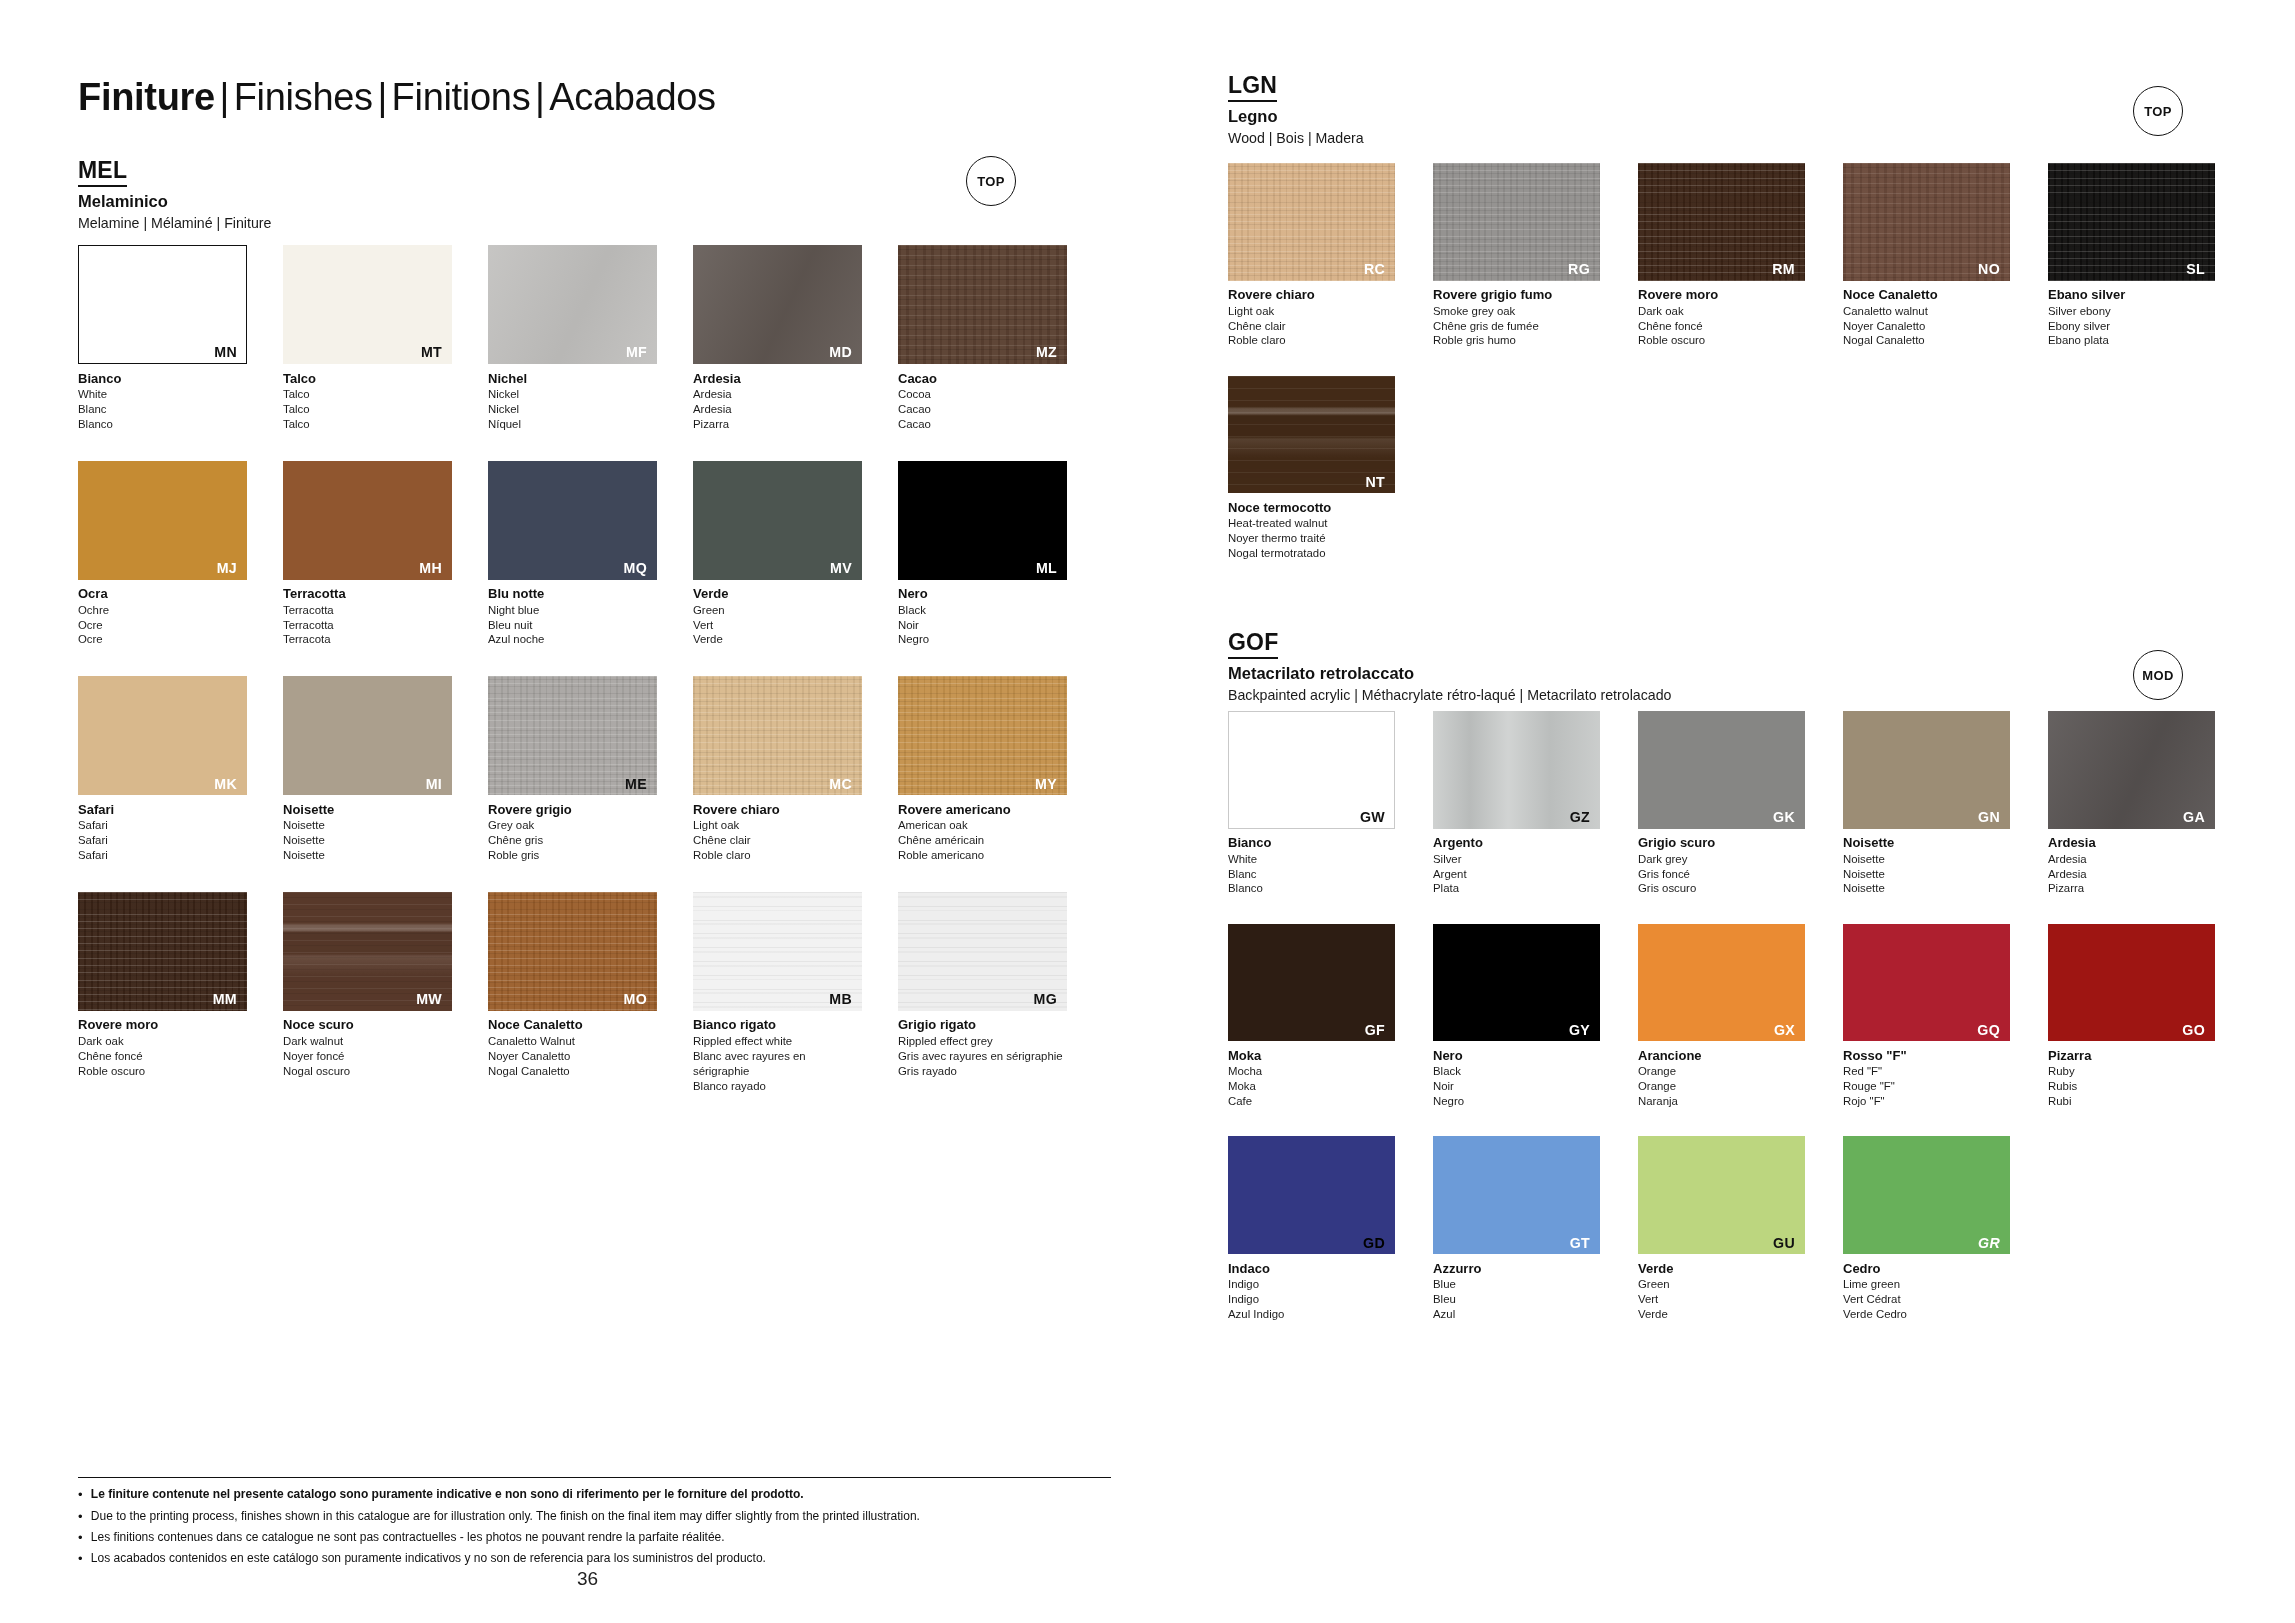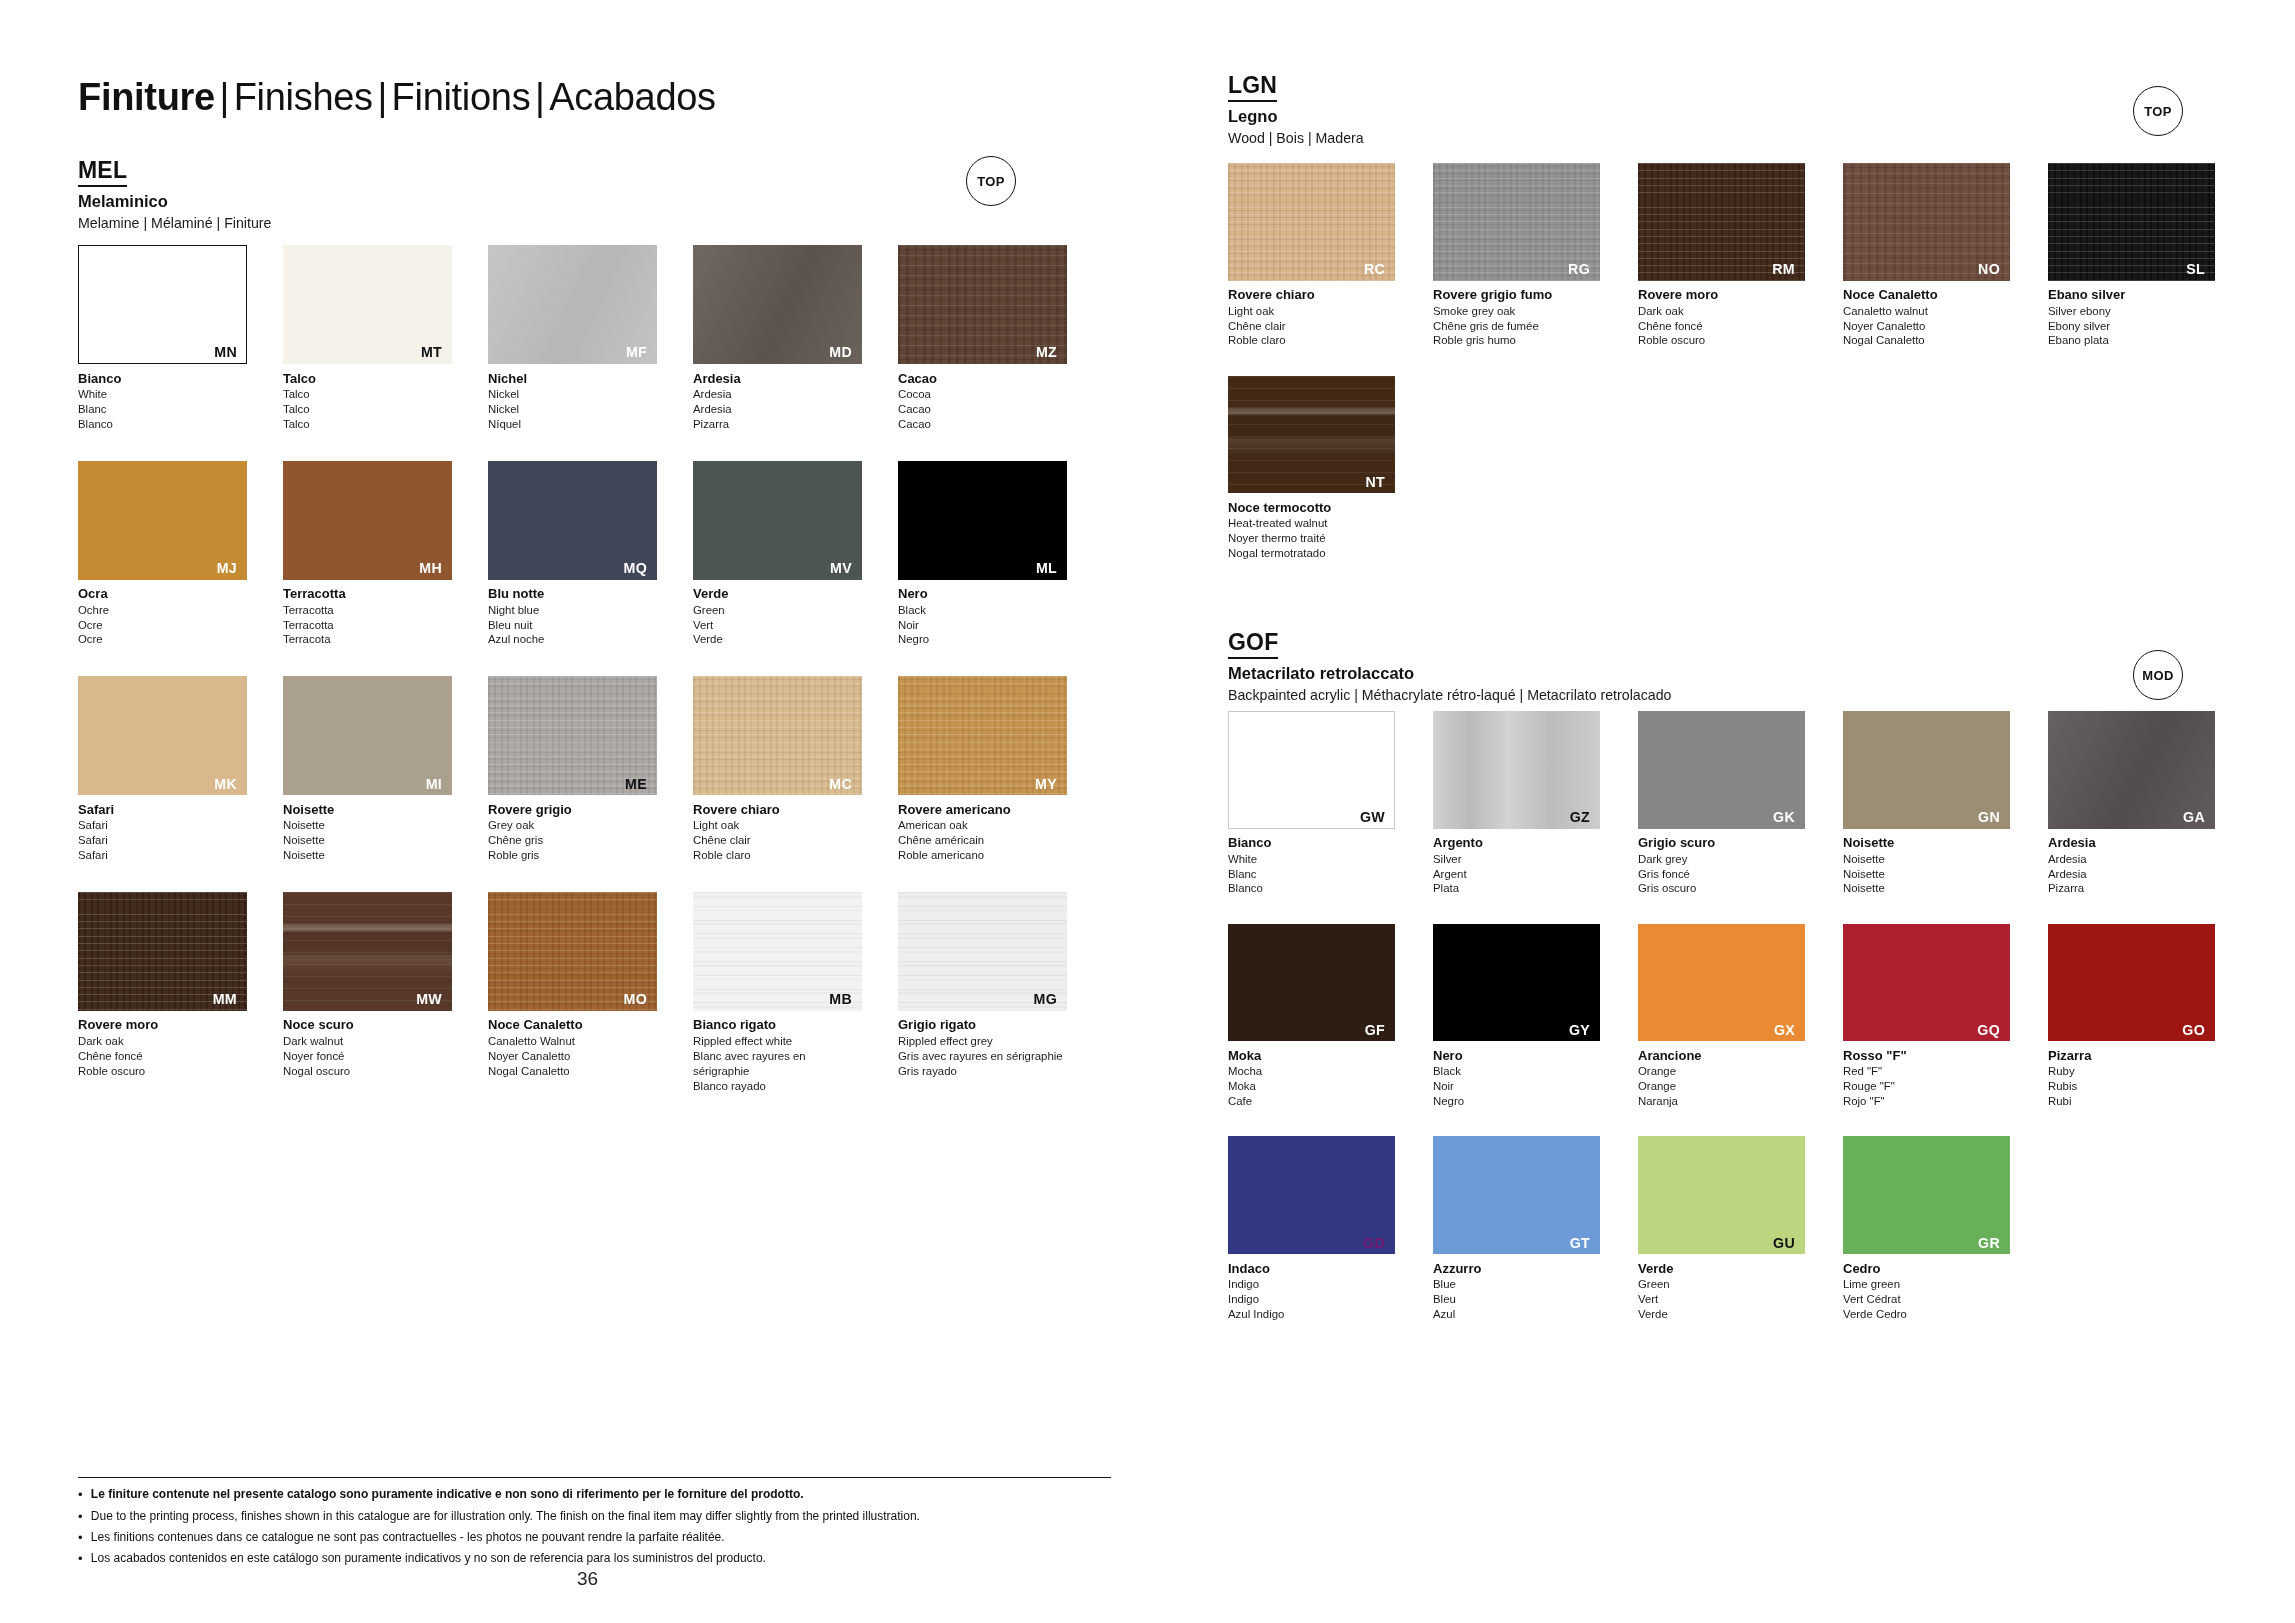--- a/index.html
+++ b/index.html
@@ -610,21 +610,21 @@
           <div class="labels">
             <div class="l-it">Pizarra</div>
             <div class="l-tr">Ruby</div>
             <div class="l-tr">Rubis</div>
             <div class="l-tr">Rubi</div>
           </div>
         </div>
         <div class="cell">
           <div class="chip ">
             <div class="fill" style="background-color: rgb(51, 56, 131);"></div>
-            <div class="code" style="color: #701a75;">GD</div>
+            <div class="code" style="color: #000000;">GD</div>
           </div>
           <div class="labels">
             <div class="l-it">Indaco</div>
             <div class="l-tr">Indigo</div>
             <div class="l-tr">Indigo</div>
             <div class="l-tr">Azul Indigo</div>
           </div>
         </div>
         <div class="cell">
           <div class="chip ">
@@ -646,21 +646,21 @@
           <div class="labels">
             <div class="l-it">Verde</div>
             <div class="l-tr">Green</div>
             <div class="l-tr">Vert</div>
             <div class="l-tr">Verde</div>
           </div>
         </div>
         <div class="cell">
           <div class="chip ">
             <div class="fill" style="background-color: rgb(104, 176, 90);"></div>
-            <div class="code" style="color: rgb(255, 255, 255);">GR</div>
+            <div class="code" style="color: rgb(255, 255, 255); font-style: italic;">GR</div>
           </div>
           <div class="labels">
             <div class="l-it">Cedro</div>
             <div class="l-tr">Lime green</div>
             <div class="l-tr">Vert Cédrat</div>
             <div class="l-tr">Verde Cedro</div>
           </div>
         </div>
       </div>
 

